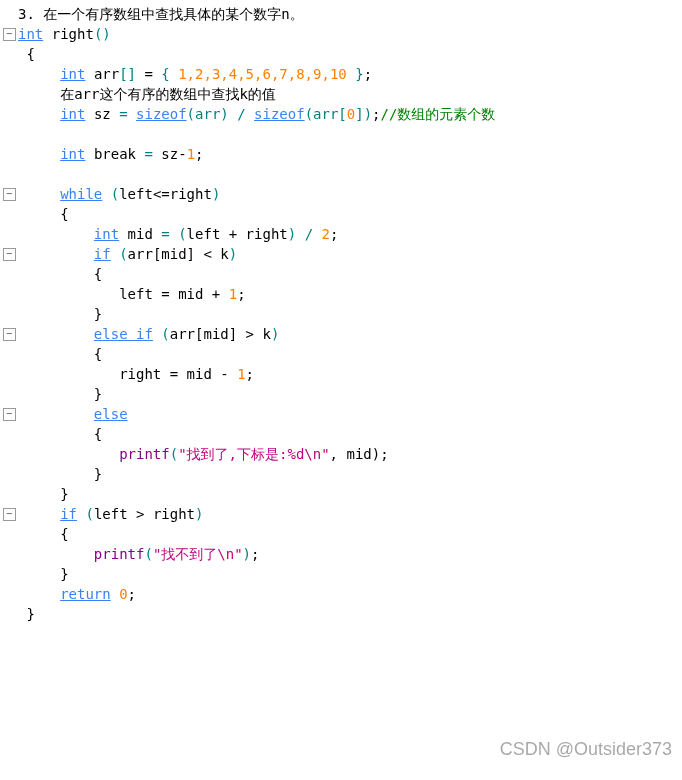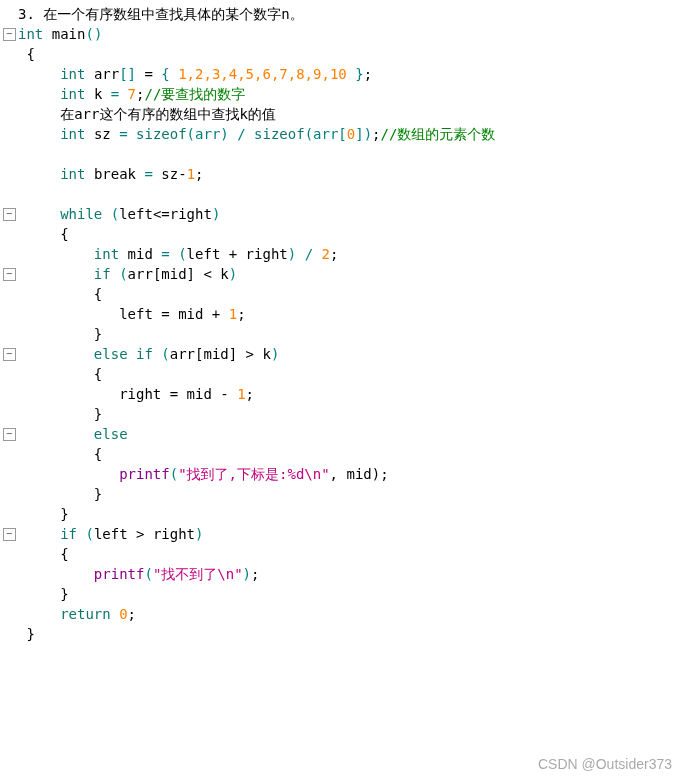--- a/index.html
+++ b/index.html
@@ -41,50 +41,49 @@
     font-size: 10px;
     text-align: center;
     color: #555;
     background: #fff;
     margin-top: 4px;
   }
   .txt {
     flex: 1;
     font-family: "NSimSun", "SimSun", Consolas, monospace;
   }
-  .kw   { color: #0f766e; }
+  .kw   { color: #3b82f6; text-decoration: underline; }
   .op   { color: #008080; }
   .num  { color: #ff8000; }
   .str  { color: #a31515; color:#c00080; }
   .cmt  { color: #008000; }
   .std  { color: #2b91af; color:#880088; }
   .pl   { color: #000; }
   .watermark {
     position: absolute;
     right: 10px;
-    bottom: 8px;
+    bottom: 20px;
     color: rgba(0,0,0,0.35);
     font-family: Arial, sans-serif;
-    font-size: 14px;
+    font-size: 18px;
   }
 </style>
 </head>
 <body>
 
 <div class="code-area">
 
   <div class="line"><span class="gutter"></span><span class="txt pl">3. 在一个有序数组中查找具体的某个数字n。</span></div>
 
-  <div class="line"><span class="gutter"><span class="fold">−</span></span><span class="txt"><span class="kw">int</span><span class="pl"> </span><span class="pl">main</span><span class="op">()</span></span></div>
+  <div class="line"><span class="gutter"><span class="fold">−</span></span><span class="txt"><span class="kw">int</span><span class="pl"> </span><span class="pl">right</span><span class="op">()</span></span></div>
 
   <div class="line"><span class="gutter"></span><span class="txt pl"> <span>{</span></span></div>
 
   <div class="line"><span class="gutter"></span><span class="txt">     <span class="kw">int</span><span class="pl"> arr</span><span class="op">[]</span><span class="pl"> = </span><span class="op">{ </span><span class="num">1,2,3,4,5,6,7,8,9,10</span><span class="op"> }</span><span class="pl">;</span></span></div>
 
-  <div class="line"><span class="gutter"></span><span class="txt">     <span class="kw">int</span><span class="pl"> k </span><span class="op">= </span><span class="num">7</span><span class="pl">;</span><span class="cmt">//要查找的数字</span></span></div>
 
   <div class="line"><span class="gutter"></span><span class="txt pl">     <span>在arr这个有序的数组中查找k的值</span></span></div>
 
   <div class="line"><span class="gutter"></span><span class="txt">     <span class="kw">int</span><span class="pl"> sz </span><span class="op">= </span><span class="kw">sizeof</span><span class="op">(arr) </span><span class="op">/ </span><span class="kw">sizeof</span><span class="op">(arr[</span><span class="num">0</span><span class="op">])</span><span class="pl">;</span><span class="cmt">//数组的元素个数</span></span></div>
 
   <div class="line"><span class="gutter"></span><span class="txt"> </span></div>
 
 
   <div class="line"><span class="gutter"></span><span class="txt">     <span class="kw">int</span><span class="pl"> break </span><span class="op">= </span><span class="pl">sz-</span><span class="num">1</span><span class="pl">;</span></span></div>
 

